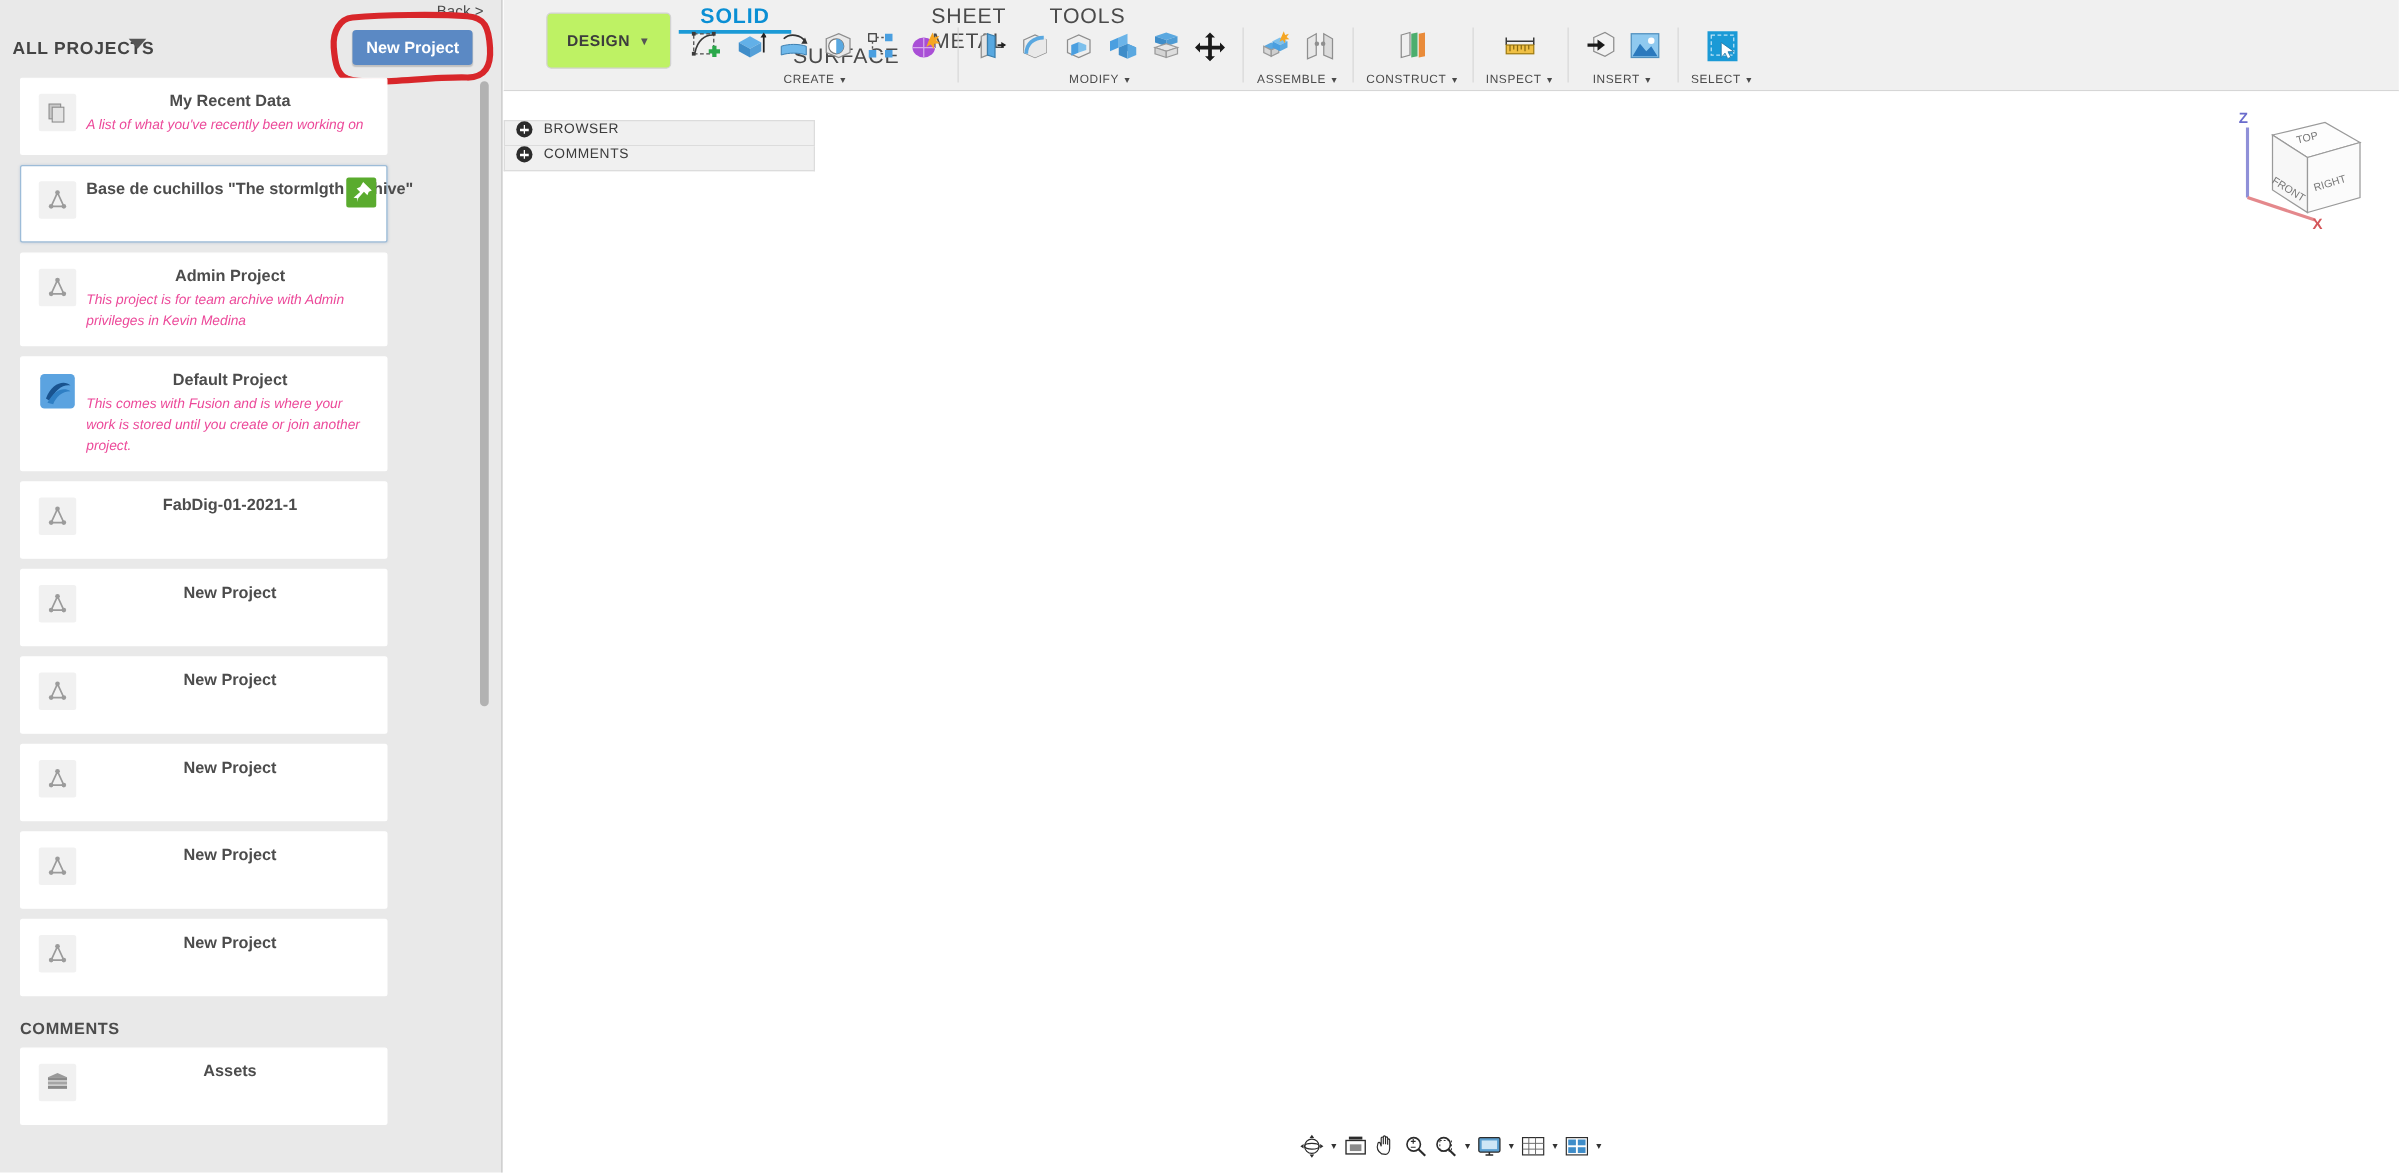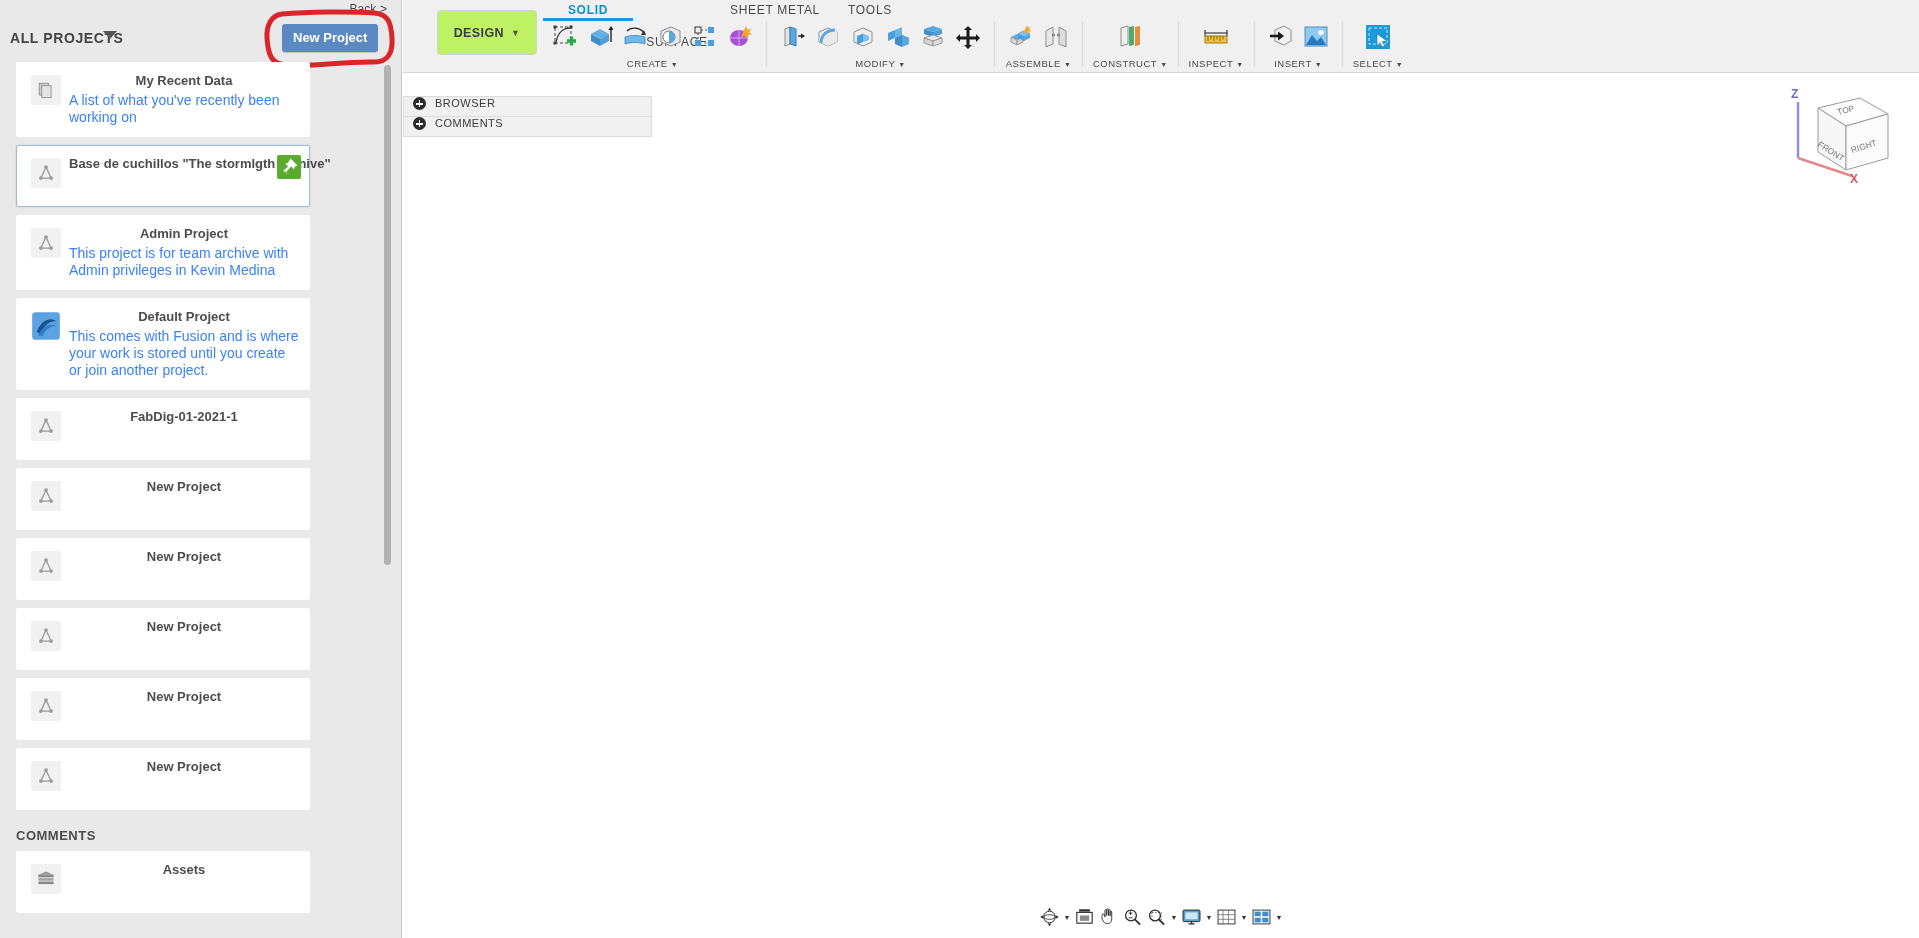--- a/index.html
+++ b/index.html
@@ -74,22 +74,23 @@
     position:absolute;left:14px;top:12px;width:30px;height:30px;
     background:#f1f1f1;border-radius:2px;
     display:flex;align-items:center;justify-content:center;
   }
   .proj-card .thumb.blue{background:transparent;}
   .proj-title{
     font-size:13px;font-weight:bold;color:#4c4c4c;
     line-height:16px;margin:0 0 3px 0;white-space:nowrap;text-align:center;
   }
   .proj-desc{
-    font-size:14px;color:#3b82f6;line-height:17px;
+    font-size:11px;color:#ec4899;line-height:17px;
     max-width:250px;
+    font-style:italic;
   }
   .pin-badge{
     position:absolute;right:8px;top:9px;width:24px;height:24px;
     background:#5aab2e;border-radius:2px;
     display:flex;align-items:center;justify-content:center;
     cursor:pointer;
   }
   .libraries-head{
     margin:18px 0 8px 16px;
     font-size:13px;font-weight:bold;color:#4c4c4c;letter-spacing:.5px;
@@ -117,21 +118,21 @@
     font-size:12.5px;font-weight:bold;color:#3d3d3d;letter-spacing:.4px;
     cursor:pointer;
   }
   .design-btn .caret{margin-left:7px;font-size:9px;color:#555;}
 
   .tabs{
     position:absolute;left:140px;top:0;height:20px;
     display:flex;align-items:flex-start;
   }
   .tab{
-    font-size:12px;color:#4a4a4a;letter-spacing:.7px;
+    font-size:17px;color:#4a4a4a;letter-spacing:.7px;
     padding:3px 0 0 0;cursor:pointer;position:relative;
     text-align:center;
   }
   .tab.active{color:#0a8fd4;font-weight:bold;}
   .tab.active:after{
     content:"";position:absolute;left:0;right:0;bottom:-4px;height:3px;
     background:#1b9ad6;
   }
 
   .ribbon{

